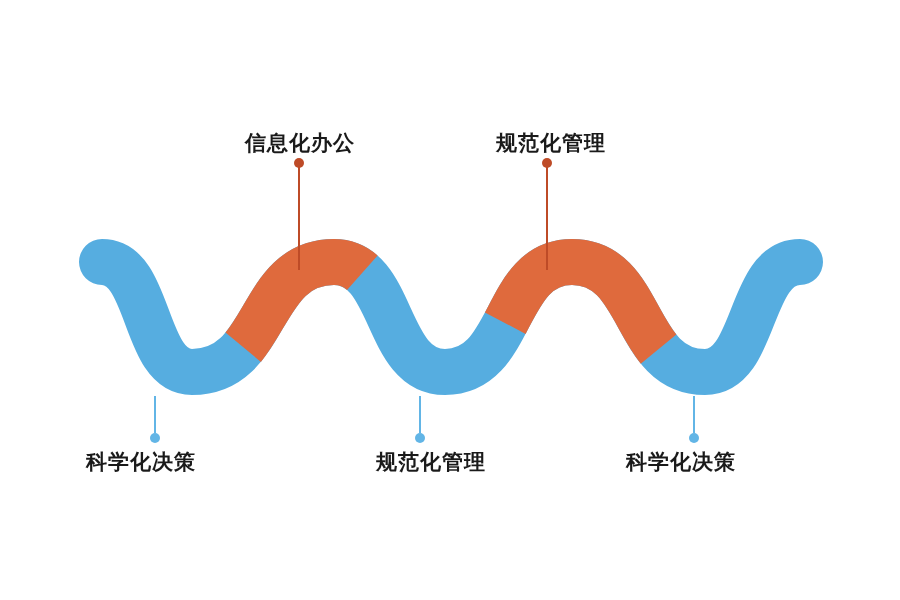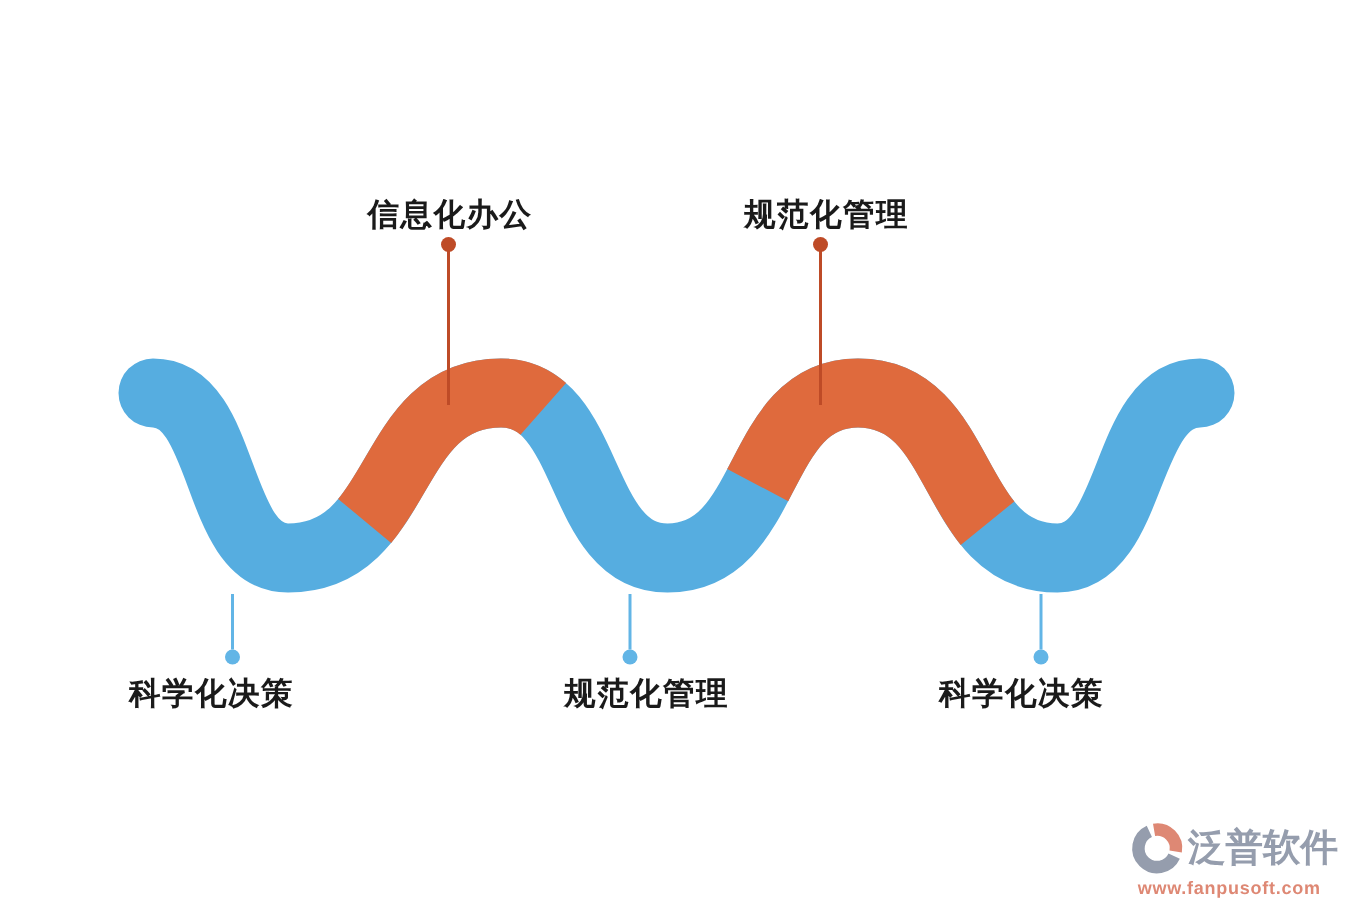--- a/index.html
+++ b/index.html
@@ -112,24 +112,14 @@
     </g>
   </svg>
 
   <div class="flow-label" style="left:300px;top:129px">信息化办公</div>
   <div class="flow-label" style="left:551px;top:129px">规范化管理</div>
 
   <div class="flow-label" style="left:141px;top:448px">科学化决策</div>
   <div class="flow-label" style="left:681px;top:448px">科学化决策</div>
   <div class="flow-label" style="left:431px;top:448px">规范化管理</div>
 
-  <div class="watermark">
-    <div class="watermark-row">
-      <svg width="37" height="37" viewBox="0 0 40 40">
-        <path d="M 17.7 6.7 A 13.5 13.5 0 0 1 33.3 22.3" fill="none" style="stroke:var(--watermark_accent)" stroke-width="9"></path>
-        <path d="M 32.2 25.7 A 13.5 13.5 0 1 1 14.3 7.8" fill="none" style="stroke:var(--watermark_text)" stroke-width="9"></path>
-      </svg>
-      <span class="watermark-brand">泛普软件</span>
-    </div>
-    <div class="watermark-url">www.fanpusoft.com</div>
-  </div>
 
 </div>
 
 </body></html>

